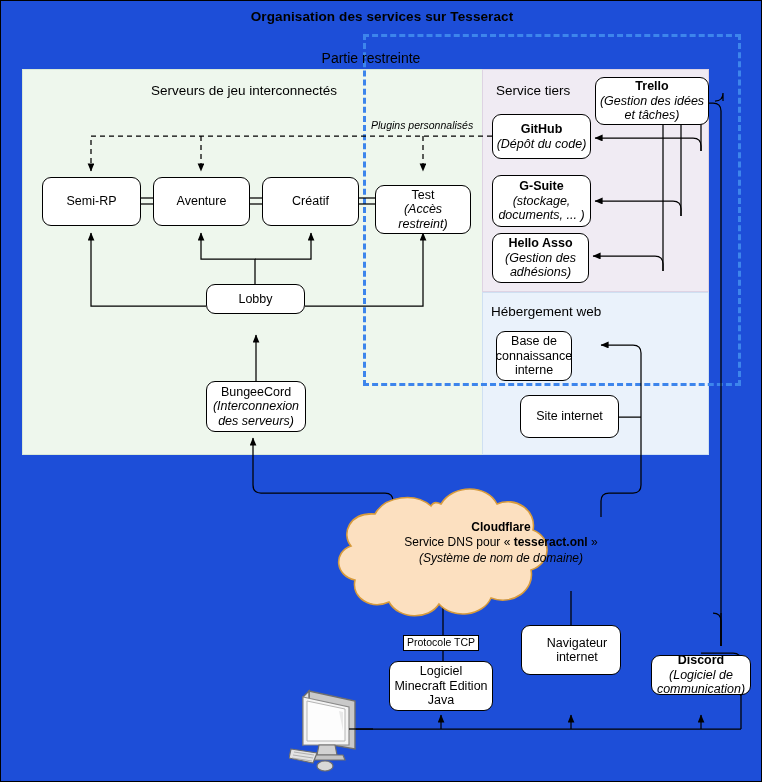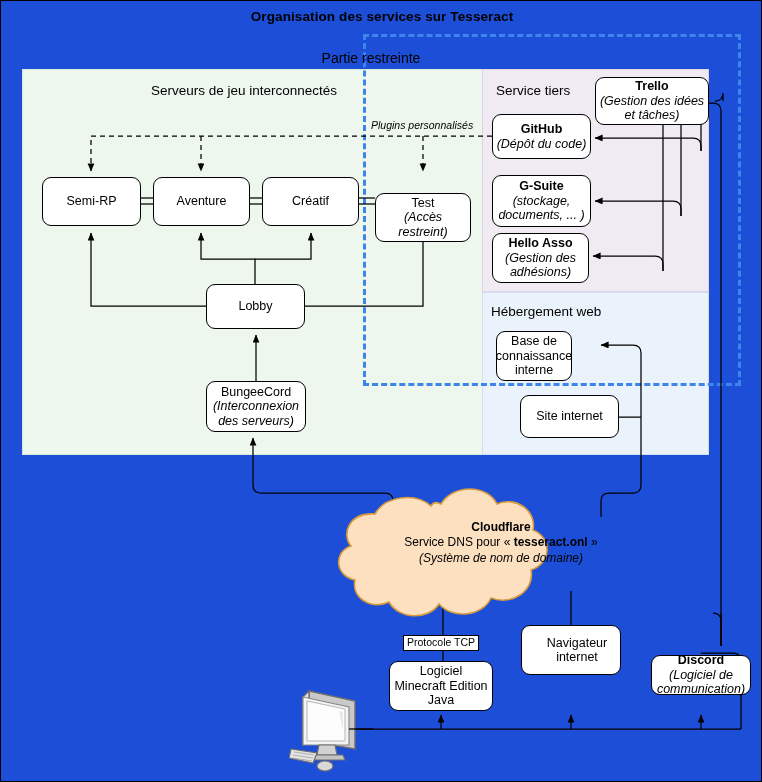--- a/index.html
+++ b/index.html
@@ -67,22 +67,22 @@
     line-height:1.15;
     padding:2px 3px;
   }
   .node .nm{font-weight:bold;}
   .node .sub{font-style:italic;}
 
   
   #node-semirp   {left:41px; top:176px; width:99px;height:49px;}
   #node-aventure {left:152px;top:176px; width:97px;height:49px;}
   #node-creatif  {left:261px;top:176px; width:97px;height:49px;}
-  #node-test     {left:374px;top:192px; width:96px;height:49px;}
-  #node-lobby    {left:205px;top:283px; width:99px;height:45px;}
+  #node-test     {left:374px;top:184px; width:96px;height:49px;}
+  #node-lobby    {left:205px;top:283px; width:99px;height:30px;}
   #node-bungee   {left:205px;top:380px; width:100px;height:51px;align-items:center;}
 
   
   #node-trello   {left:594px;top:76px; width:114px;height:48px;}
   #node-github   {left:491px;top:113px;width:99px; height:45px;}
   #node-gsuite   {left:491px;top:174px;width:99px; height:52px;}
   #node-helloasso{left:491px;top:232px;width:97px; height:50px;}
 
   
   #node-kb       {left:495px;top:330px;width:76px;height:50px;}

